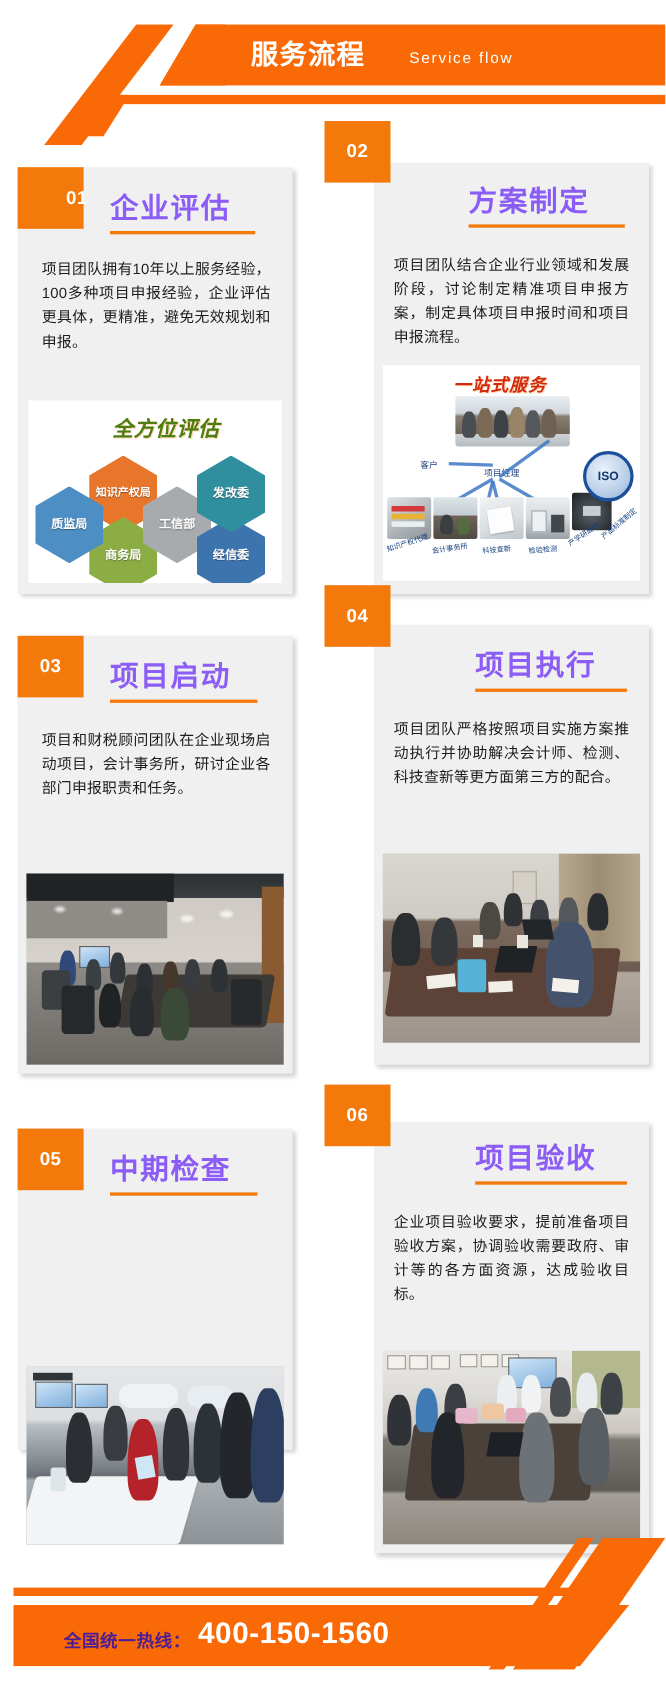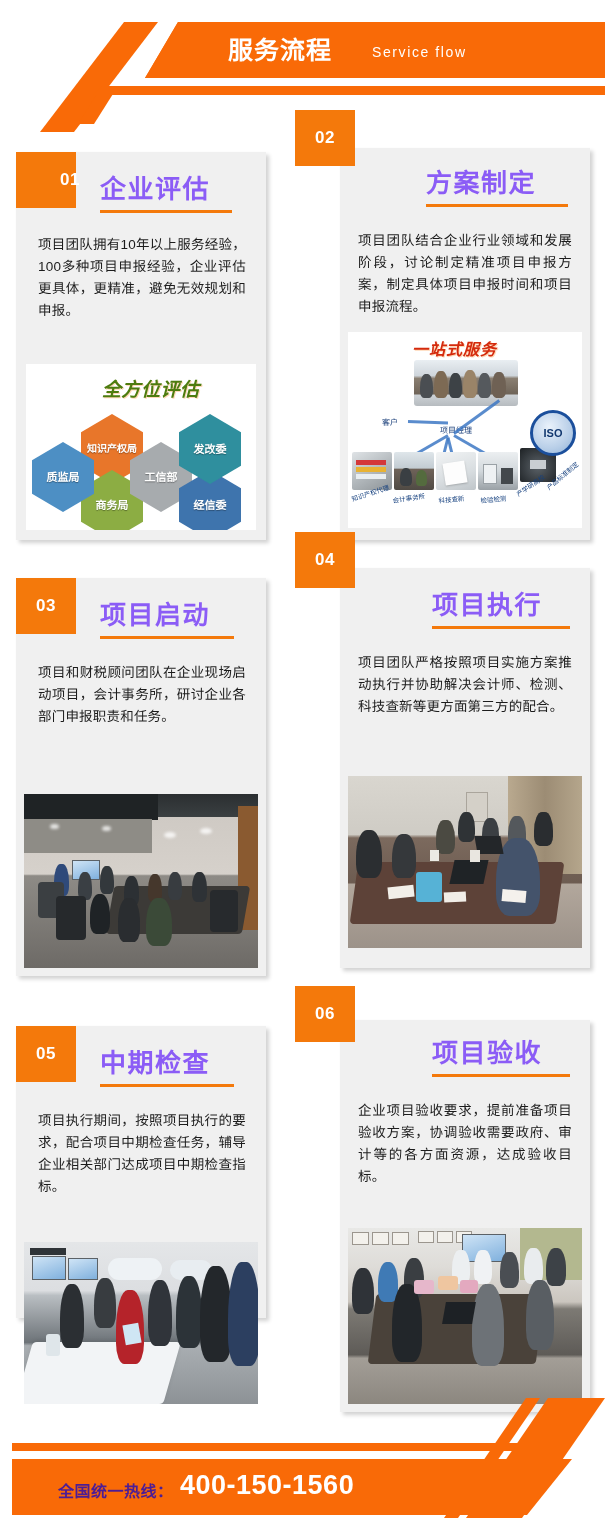--- a/index.html
+++ b/index.html
@@ -445,21 +445,20 @@
         <div class="strip" style="left:122px; top:74px; width:10px; height:12px; background:#e9e6e0;"></div>
         <div class="strip" style="left:82px; top:74px; width:9px; height:11px; background:#eceae4;"></div>
       </div>
     </div>
   </div>
   <div class="badge" style="left:295px; top:532px;">04</div>
 
   <div class="card" style="left:16px; top:1026px; width:250px; height:292px;">
     <div class="card-title" style="left:84px; top:16px;">中期检查</div>
     <div class="title-rule" style="left:84px; top:58px; width:134px;"></div>
-    <div class="card-body" style="left:22px; top:84px; width:208px;">项目执行期间，按照项目执行的要求，配合项目中期检查任务，辅导企业相关部门达成项目中期检查指标。</div>
 
     <div class="media" style="left:8px; top:216px; width:234px; height:162px;">
       <div class="scene ph-room-c">
         <div class="screenp" style="left:8px; top:14px; width:34px; height:24px;"></div>
         <div class="screenp" style="left:44px; top:16px; width:30px; height:22px;"></div>
         <div class="strip" style="left:6px; top:6px; width:36px; height:7px; background:#2f3438;"></div>
         <div class="strip" style="left:84px; top:16px; width:54px; height:22px; background:#eef2f5; border-radius:11px;"></div>
         <div class="strip" style="left:146px; top:18px; width:42px; height:20px; background:#e8edf1; border-radius:10px;"></div>
         <div class="tabletop" style="left:0; top:100px; width:148px; height:62px; background:#f2f4f6; transform:skewX(-16deg); box-shadow:0 -2px 4px rgba(0,0,0,.08);"></div>
         <div class="blob" style="left:36px; top:42px; width:24px; height:64px; background:#2b2f33;"></div>

